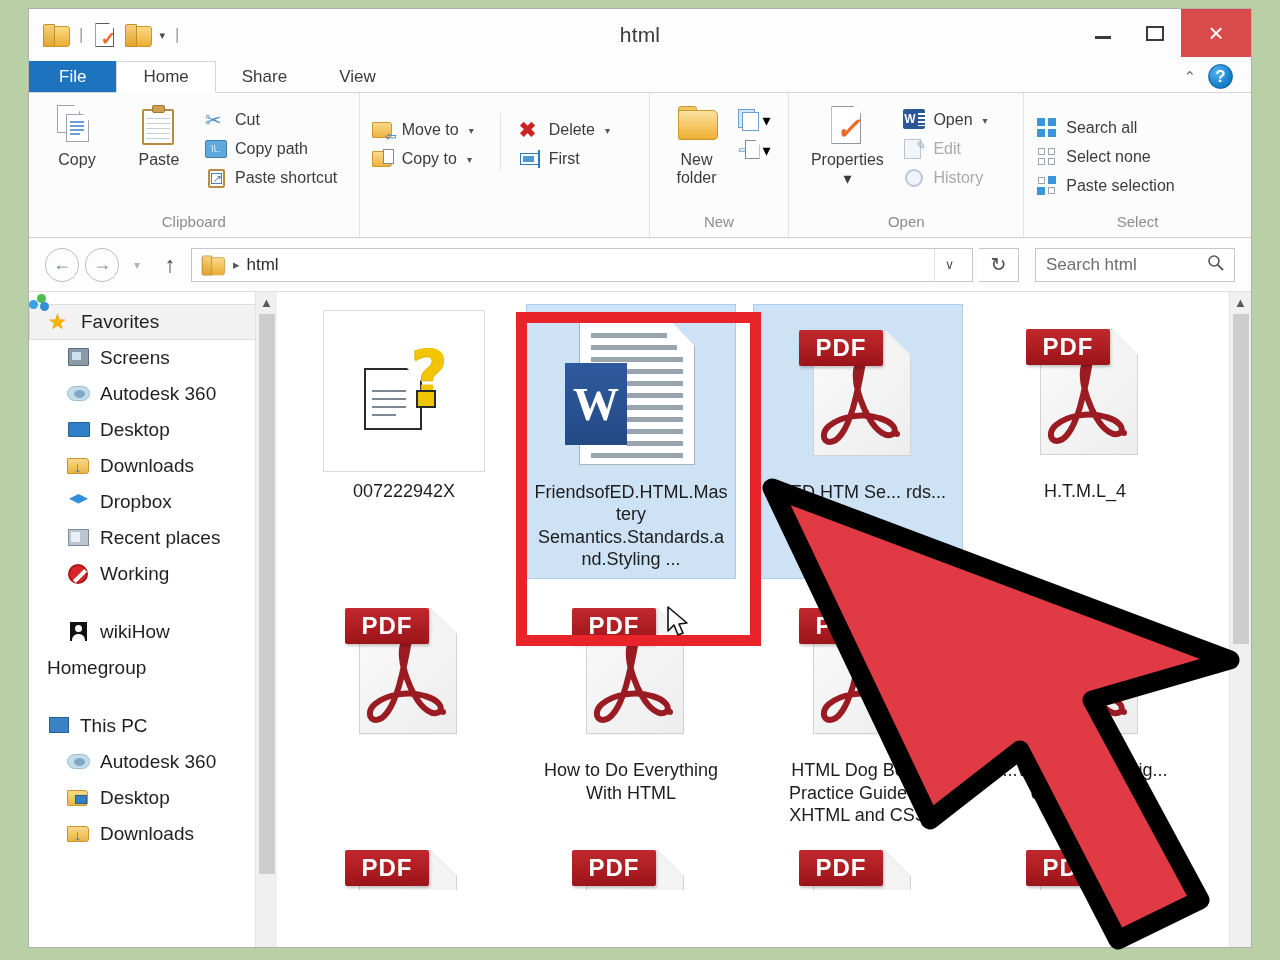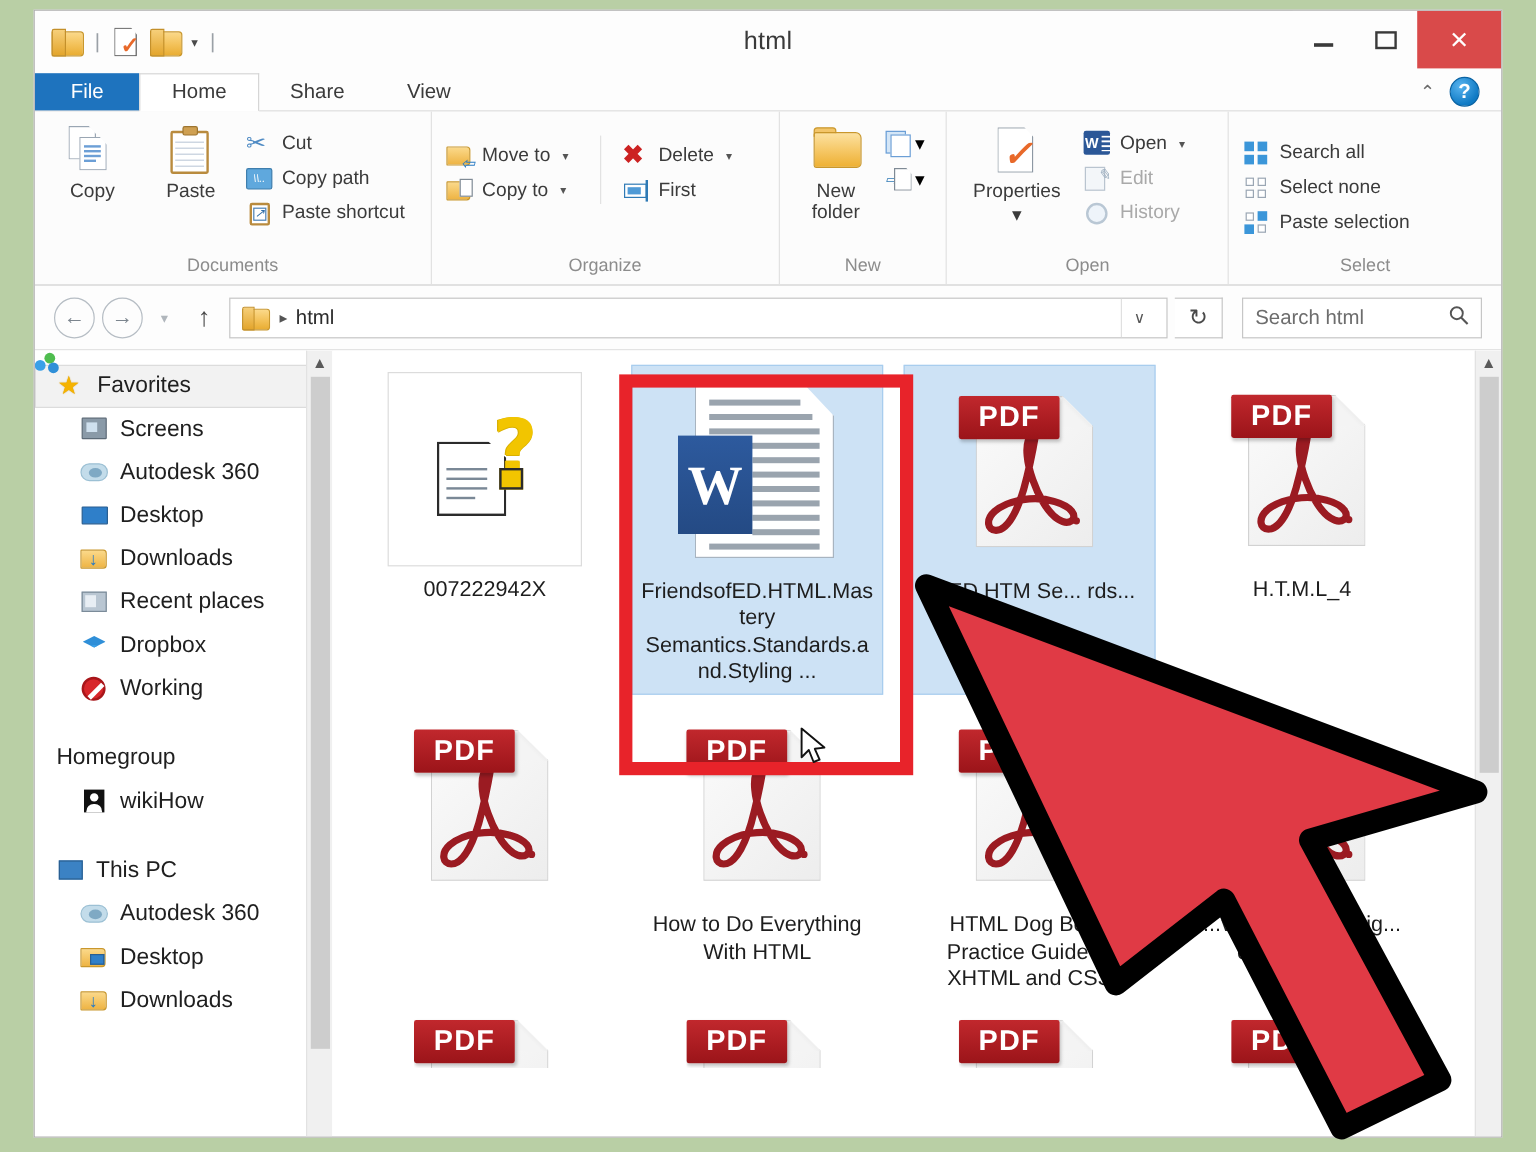--- a/index.html
+++ b/index.html
@@ -481,21 +481,21 @@
           </div>
           <div class="smallbtn">
             <span class="ic pasteshort-ic">
               <i class="board"></i>
                 <i class="arrow">↗</i>
             </span>
             <span>Paste shortcut</span>
           </div>
         </div>
       </div>
-      <div class="rgroup-label">Documents</div>
+      <div class="rgroup-label">Clipboard</div>
     </div>
 
     <div class="rgroup" style="width:290px;">
       <div class="rgroup-body" style="padding-top:14px;gap:26px;">
         <div class="smallcol">
           <div class="smallbtn">
             <span class="ic movefolder-ic">
                 <i class="f"></i>
                 <i class="badge">⇦</i>
               </span>
@@ -520,21 +520,20 @@
           <div class="smallbtn">
             <span class="ic rename-ic">
                 <i class="box"></i>
                 <i class="fill"></i>
                 <i class="bar"></i>
               </span>
             <span>First</span>
           </div>
         </div>
       </div>
-      <div class="rgroup-label">Organize</div>
     </div>
 
     <div class="rgroup" style="width:140px;">
       <div class="rgroup-body" style="gap:6px;">
         <div class="bigbtn" style="width:70px;">
           <span class="ic-big newfolder-ic">
               <i class="t"></i>
               <i class="f"></i>
             </span>
           <span class="lbl">
@@ -685,52 +684,52 @@
       </div>
       <div class="nav-item child">
         <span class="nic dl-ic">
             <i class="f"></i>
             <i class="a">↓</i>
           </span>
         <span>Downloads</span>
       </div>
       <div class="nav-item child">
         <span class="nic">
+            <i class="dropbox-ic"></i>
+          </span>
+        <span>Dropbox</span>
+      </div>
+      <div class="nav-item child">
+        <span class="nic">
             <i class="recent-ic"></i>
           </span>
         <span>Recent places</span>
-      </div>
-      <div class="nav-item child">
-        <span class="nic">
-            <i class="dropbox-ic"></i>
-          </span>
-        <span>Dropbox</span>
       </div>
       <div class="nav-item child">
         <span class="nic">
             <i class="working-ic"></i>
           </span>
         <span>Working</span>
       </div>
 
       <div class="nav-gap"></div>
 
+      <div class="nav-item child">
+        <span class="nic">
+            <i class="wiki-ic"></i>
+          </span>
+        <span>wikiHow</span>
+      </div>
       <div class="nav-item root">
         <span class="nic home-ic">
             <i class="b1"></i>
             <i class="b2"></i>
             <i class="b3"></i>
           </span>
         <span>Homegroup</span>
-      </div>
-      <div class="nav-item child">
-        <span class="nic">
-            <i class="wiki-ic"></i>
-          </span>
-        <span>wikiHow</span>
       </div>
 
       <div class="nav-gap"></div>
 
       <div class="nav-item root">
         <span class="nic">
             <i class="thispc-ic"></i>
           </span>
         <span>This PC</span>
       </div>

